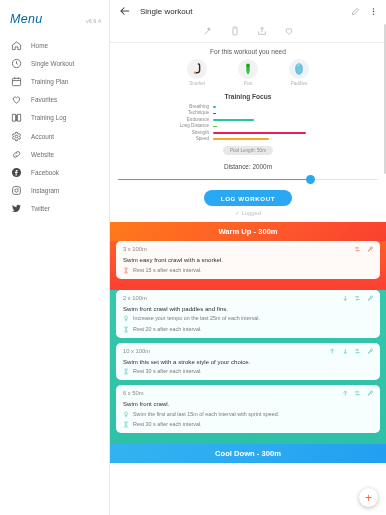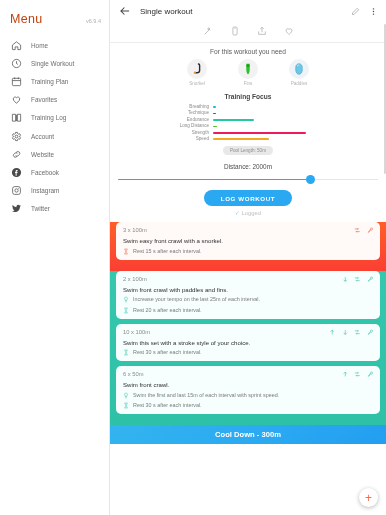--- a/index.html
+++ b/index.html
@@ -13,21 +13,21 @@
   
   .sidebar {
     width: 110px; height: 515px; background: #ffffff;
     border-right: 1px solid #e6e6e6; flex: 0 0 110px;
     padding-top: 6px;
   }
   .menu-head {
     display: flex; align-items: baseline; justify-content: space-between;
     padding: 6px 8px 10px 10px;
   }
-  .menu-title { font-size: 12.5px; color: #c2410c; letter-spacing: .3px; }
+  .menu-title { font-size: 12.5px; color: #0369a1; letter-spacing: .3px; font-style: italic; }
   .menu-ver { font-size: 5.5px; color: #b0b0b0; }
   .nav-item {
     display: flex; align-items: center; gap: 9px;
     height: 18.2px; padding-left: 11px; cursor: pointer;
   }
   .nav-ico {
     width: 11px; height: 11px; flex: 0 0 11px;
     color: #4a4a4a; display: flex; align-items: center; justify-content: center;
   }
   .nav-ico svg { width: 11px; height: 11px; display: block; }
@@ -376,20 +376,21 @@
     <div class="log-btn-wrap">
       <button class="log-btn">LOG WORKOUT</button>
     </div>
     <div class="logged">
       <span class="chk">✓</span>
       <span>Logged</span>
     </div>
 
     <div class="sections">
 
+      <div class="section-head sec-warm">Warm Up - 300m</div>
       <div class="sec-body sec-warm-body">
         <div class="card card-warm">
           <div class="card-row1">
             <span class="card-reps">3 x 100m</span>
             <span class="card-actions">
               <span class="ca ca-warm">
                 <svg viewBox="0 0 24 24" fill="none" stroke="currentColor" stroke-width="2.2">
                     <path d="M3 7h13M13 4l3 3-3 3M21 17H8M11 14l-3 3 3 3"></path>
                   </svg>
               </span>

